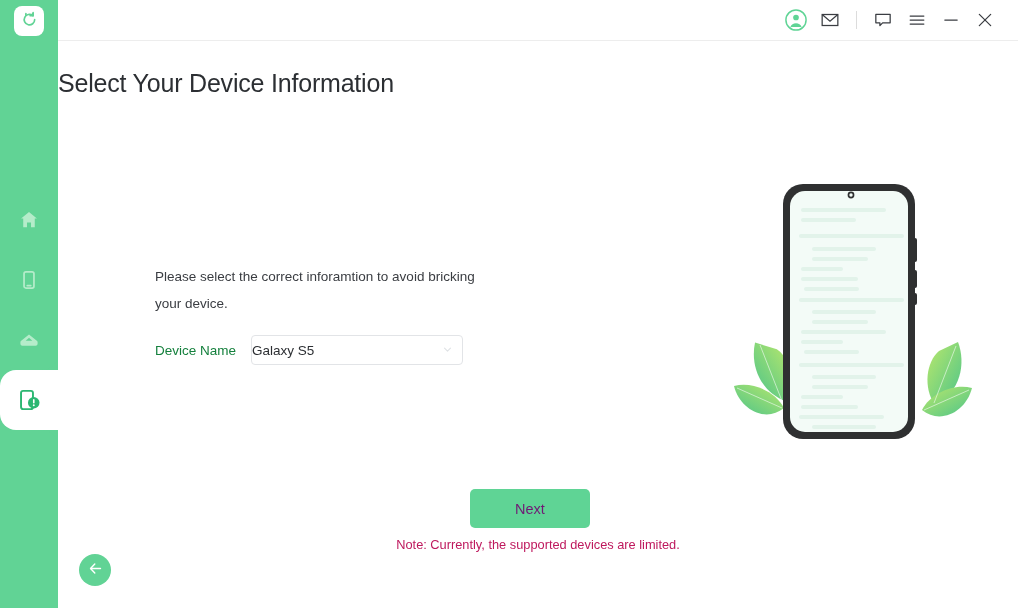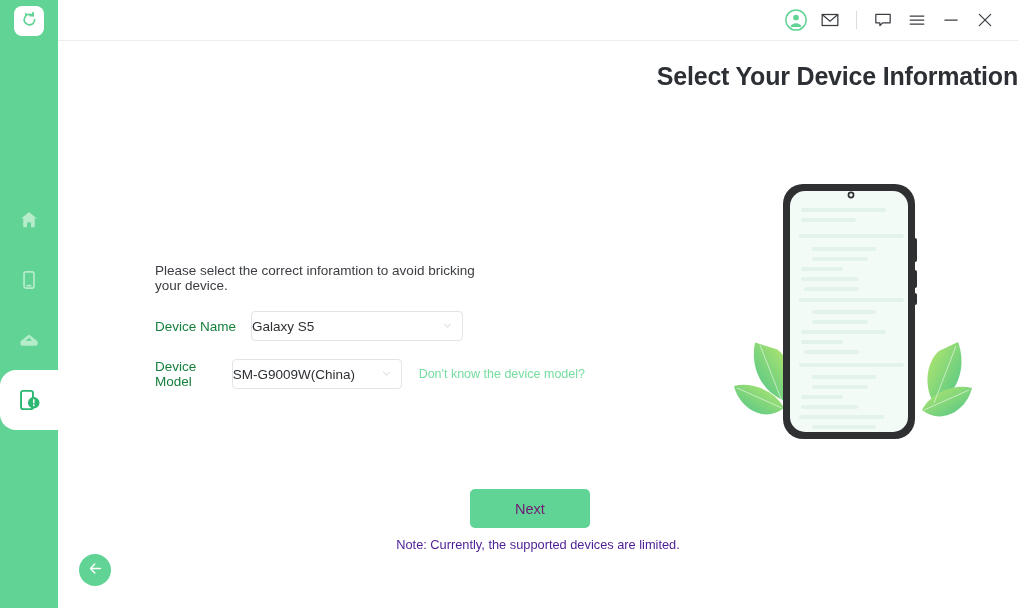--- a/index.html
+++ b/index.html
@@ -128,39 +128,39 @@
   
   #main {
     position: absolute;
     left: 58px; top: 41px;
     width: 960px; height: 567px;
     background: #ffffff;
   }
 
   #page-title {
     position: absolute;
-    left: 0; top: 21px;
+    left: 0; top: 28px;
     width: 960px;
-    text-align: right;
+    text-align: left;
     font-size: 25px;
-    font-weight: bold;
+    font-weight: normal;
     color: #2c2f33;
     letter-spacing: -0.2px;
   }
 
   #form-area {
     position: absolute;
     left: 97px; top: 222px;
     width: 430px;
   }
 
   #intro-text {
     font-size: 13.5px;
     color: #3a3d42;
-    line-height: 15px;
+    line-height: 27px;
     width: 340px;
   }
 
   .form-row {
     display: flex;
     align-items: center;
     margin-top: 18px;
   }
   .form-row:first-of-type { margin-top: 26px; }
 
@@ -221,21 +221,21 @@
     font-family: "Liberation Sans", sans-serif;
     cursor: pointer;
   }
 
   #note-text {
     position: absolute;
     left: 0; top: 496px;
     width: 960px;
     text-align: center;
     font-size: 12.8px;
-    color: #4c1d95;
+    color: #be185d;
   }
 </style>
 </head>
 <body>
 
 <div id="app">
 
   <div id="sidebar">
 
     <div id="logo">
@@ -362,32 +362,20 @@
         <div class="select-box">
           <span class="select-value">Galaxy S5</span>
           <span class="select-caret">
             <svg width="11" height="11" viewBox="0 0 24 24" fill="none" stroke="#dfe2e5" stroke-width="2.4" stroke-linecap="round" stroke-linejoin="round">
               <polyline points="5.5,9 12,15.4 18.5,9"></polyline>
             </svg>
           </span>
         </div>
       </div>
 
-      <div class="form-row">
-        <div class="form-label">Device Model</div>
-        <div class="select-box">
-          <span class="select-value">SM-G9009W(China)</span>
-          <span class="select-caret">
-            <svg width="11" height="11" viewBox="0 0 24 24" fill="none" stroke="#dfe2e5" stroke-width="2.4" stroke-linecap="round" stroke-linejoin="round">
-              <polyline points="5.5,9 12,15.4 18.5,9"></polyline>
-            </svg>
-          </span>
-        </div>
-        <div id="model-help-link">Don't know the device model?</div>
-      </div>
 
     </div>
 
     <div id="illustration">
       <svg width="250" height="290" viewBox="0 0 250 290">
         <defs>
           <linearGradient id="leafA" x1="0" y1="1" x2="1" y2="0">
             <stop offset="0%" stop-color="#4cc48a"></stop>
             <stop offset="100%" stop-color="#bbe86b"></stop>
           </linearGradient>

